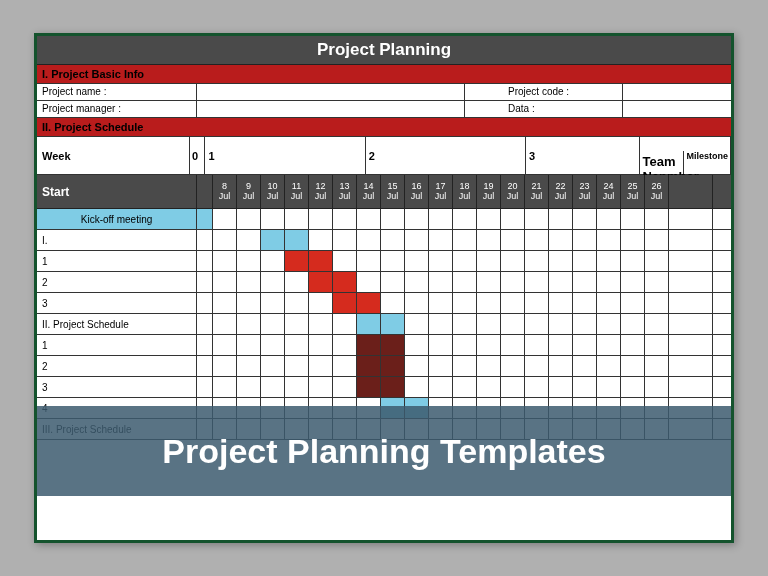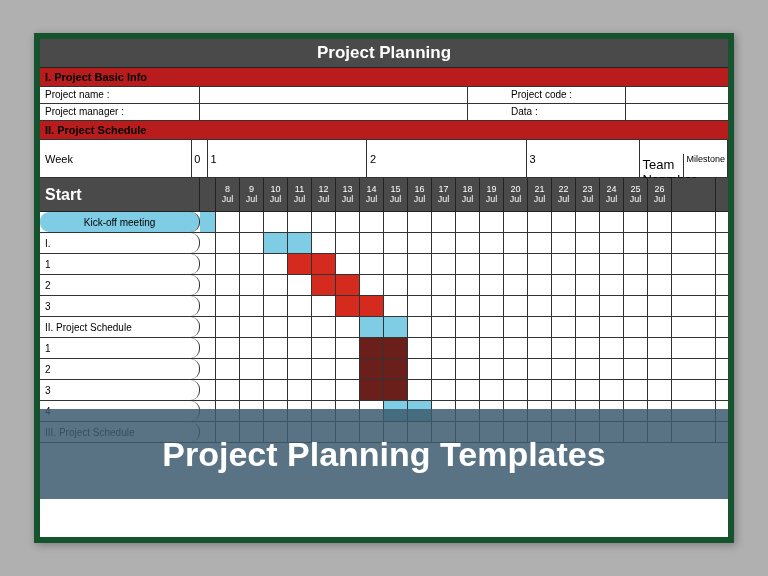--- a/index.html
+++ b/index.html
@@ -6,21 +6,21 @@
   body {
     width: 768px; height: 576px;
     background: #b0b0b0;
     font-family: Arial, sans-serif;
     display: flex; align-items: center; justify-content: center;
     overflow: hidden;
   }
   .sheet {
     width: 700px; height: 510px;
     background: #fff;
-    border: 6px solid #14532d;
+    border: 3px solid #14532d;
     box-shadow: 2px 2px 8px rgba(0,0,0,0.3);
     position: relative;
     display: flex; flex-direction: column;
   }
   .title-bar {
     background: #4a4a4a; color: #fff;
     text-align: center; font-weight: bold;
     font-size: 17px; padding: 4px 0;
     border-bottom: 1px solid #222;
   }
@@ -39,58 +39,58 @@
     padding: 2px 5px;
     border-right: 1px solid #333;
     height: 16px;
   }
   .info-row .label-l { width: 160px; }
   .info-row .val-l   { width: 230px; }
   .info-row .label-r { width: 120px; }
   .info-row .val-r   { flex: 1; border-right: none; }
 
   .week-row {
-    display: flex; font-size: 11px; font-weight: normal;
+    display: flex; font-size: 11px; font-weight: bold;
     border-bottom: 1px solid #333;
     height: 38px; align-items: center;
   }
   .week-row .wlabel { width: 160px; padding: 0 5px; border-right:1px solid #333; height:100%; display:flex; align-items:center;}
   .week-row .wcol0 { width: 16px; border-right:1px solid #333; height:100%; display:flex; align-items:center; padding-left:2px;}
   .week-row .wcol { border-right:1px solid #333; height:100%; display:flex; align-items:center; padding-left:3px;}
   .week-row .w1 { width: 168px; } 
   .week-row .w2 { width: 168px; }
   .week-row .w3 { width: 120px; } 
   .week-row .wteam { width: 44px; font-size:13px; line-height:1.1; padding:0 2px;margin-top:28px;}
   .week-row .wmile { flex:1; font-size:9px; padding:0 2px;}
 
   .date-row {
     display:flex; background:#4a4a4a; color:#fff;
     font-size:9px; height:34px;
     border-bottom:1px solid #222;
   }
   .date-row .dlabel {
-    width:160px; padding:0 5px; font-weight:bold; font-size:16px;
+    width:160px; padding:0 5px; font-weight:bold; font-size:12px;
     display:flex; align-items:center; border-right:1px solid #222;
   }
   .date-row .dspacer { width:16px; border-right:1px solid #222;}
   .date-row .dcol {
     width:24px; border-right:1px solid #222;
     display:flex; flex-direction:column; align-items:center; justify-content:center;
     line-height:1.1;
   }
   .date-row .dteam { width:44px; border-right:1px solid #222;}
   .date-row .dmile { flex:1;}
 
   .grid-row {
     display:flex; border-bottom:1px solid #333;
     height:21px; font-size:10px;
   }
   .grid-row .glabel {
     width:160px; padding:2px 5px; border-right:1px solid #333;
-    display:flex; align-items:center;border-radius:9px;
+    display:flex; align-items:center;
   }
   .grid-row .gspacer { width:16px; border-right:1px solid #333;}
   .grid-row .gcell { width:24px; border-right:1px solid #333;}
   .grid-row .gteam { width:44px; border-right:1px solid #333;}
   .grid-row .gmile { flex:1;}
   .grid-row.kickoff .glabel { background:#7fcce5; justify-content:center; }
   .grid-row.kickoff .gspacer { background:#7fcce5; }
   .c-blue { background:#7fcce5; }
   .c-red  { background:#d52b1e; }
   .c-dred { background:#6b1f1a; }

